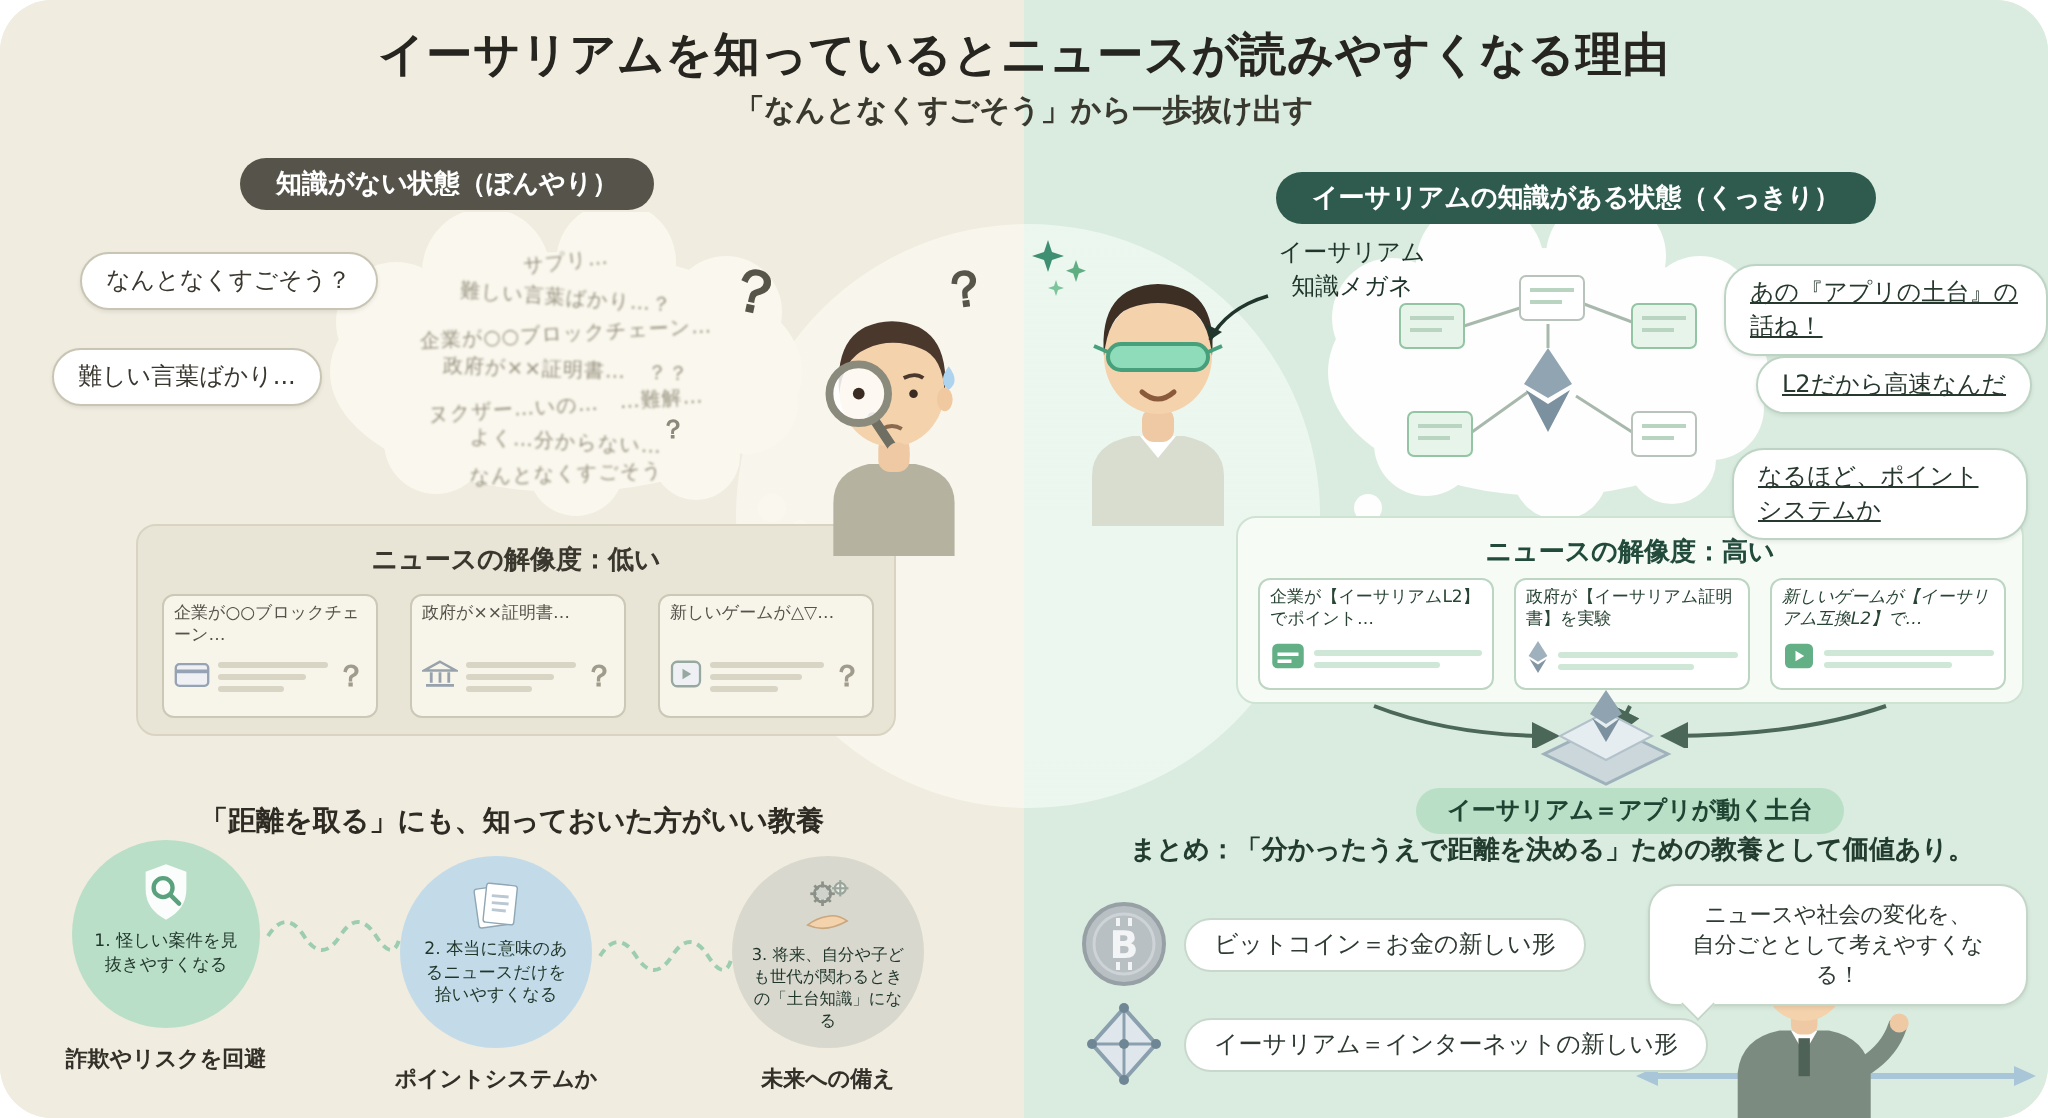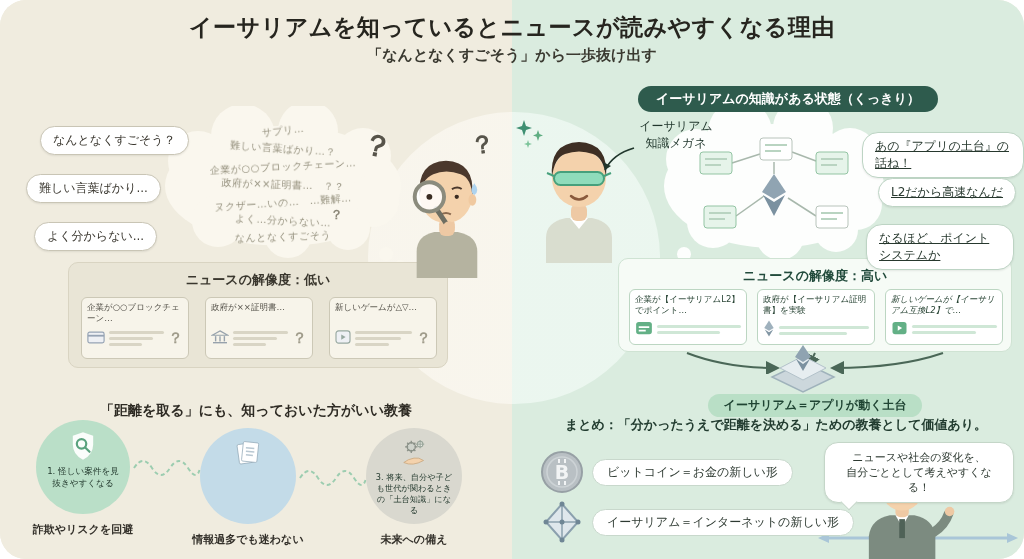--- a/index.html
+++ b/index.html
@@ -79,25 +79,25 @@
 
 <div id="canvas">
   <div class="half" id="half-left"></div>
   <div class="half" id="half-right"></div>
 
   <div class="abs center-circle"></div>
 
   <div class="abs main-title">イーサリアムを知っているとニュースが読みやすくなる理由</div>
   <div class="abs sub-title">「なんとなくすごそう」から一歩抜け出す</div>
 
+  <div class="abs badge badge-left" style="left:120px; top:79px;">知識がない状態（ぼんやり）</div>
   <div class="abs badge badge-right" style="left:638px; top:86px;">イーサリアムの知識がある状態（くっきり）</div>
 
   <div class="abs bubble bubble-l" style="left:40px; top:126px;">なんとなくすごそう？</div>
   <div class="abs bubble bubble-l" style="left:26px; top:174px;">難しい言葉ばかり...</div>
-  <div class="abs bubble bubble-l" style="left:34px; top:222px;">よく分からない...</div>
 
   <div class="abs cloud-wrap" style="left:158px; top:106px; width:250px; height:165px;">
     <svg viewBox="0 0 250 165">
       <g fill="#faf7ee">
         <ellipse cx="125" cy="80" rx="118" ry="60"></ellipse>
         <circle cx="40" cy="55" r="30"></circle>
           <circle cx="85" cy="30" r="32"></circle>
         <circle cx="150" cy="25" r="30"></circle>
           <circle cx="205" cy="50" r="28"></circle>
         <circle cx="215" cy="95" r="26"></circle>
@@ -435,22 +435,23 @@
   <div class="abs edu-circle" style="left:200px; top:428px; width:96px; height:96px; background:#c3dbe8;">
     <span>
       <svg width="30" height="28" viewBox="0 0 40 40">
         <rect x="6" y="8" width="22" height="28" rx="2" fill="#fff" stroke="#8fa6b5" transform="rotate(-8 17 22)"></rect>
         <rect x="12" y="6" width="22" height="28" rx="2" fill="#fff" stroke="#8fa6b5" transform="rotate(6 23 20)"></rect>
         <line x1="17" y1="14" x2="29" y2="15" stroke="#b9c8d2" stroke-width="2"></line>
         <line x1="17" y1="19" x2="29" y2="20" stroke="#b9c8d2" stroke-width="2"></line>
         <line x1="17" y1="24" x2="27" y2="25" stroke="#b9c8d2" stroke-width="2"></line>
       </svg>
     </span>
-  </div>
-  <div class="abs edu-caption" style="left:178px; top:532px; width:140px;">情報過多でも迷わない</div>
+    <span class="edu-label">2. 本当に意味のあるニュースだけを拾いやすくなる</span>
+  </div>
+  <div class="abs edu-caption" style="left:178px; top:532px; width:140px;">ポイントシステムか</div>
 
   <div class="abs" style="left:298px; top:462px; z-index:1;">
     <svg width="70" height="26" viewBox="0 0 70 26">
         <path d="M2,16 q9,-14 18,0 t18,0 t18,0 t12,0" stroke="#9ccdb0" stroke-width="2" stroke-dasharray="4 3" fill="none"></path>
       </svg>
   </div>
 
   <div class="abs edu-circle" style="left:366px; top:428px; width:96px; height:96px; background:#d9d8cf;text-align:center;">
     <span>
       <svg width="32" height="30" viewBox="0 0 44 44">

